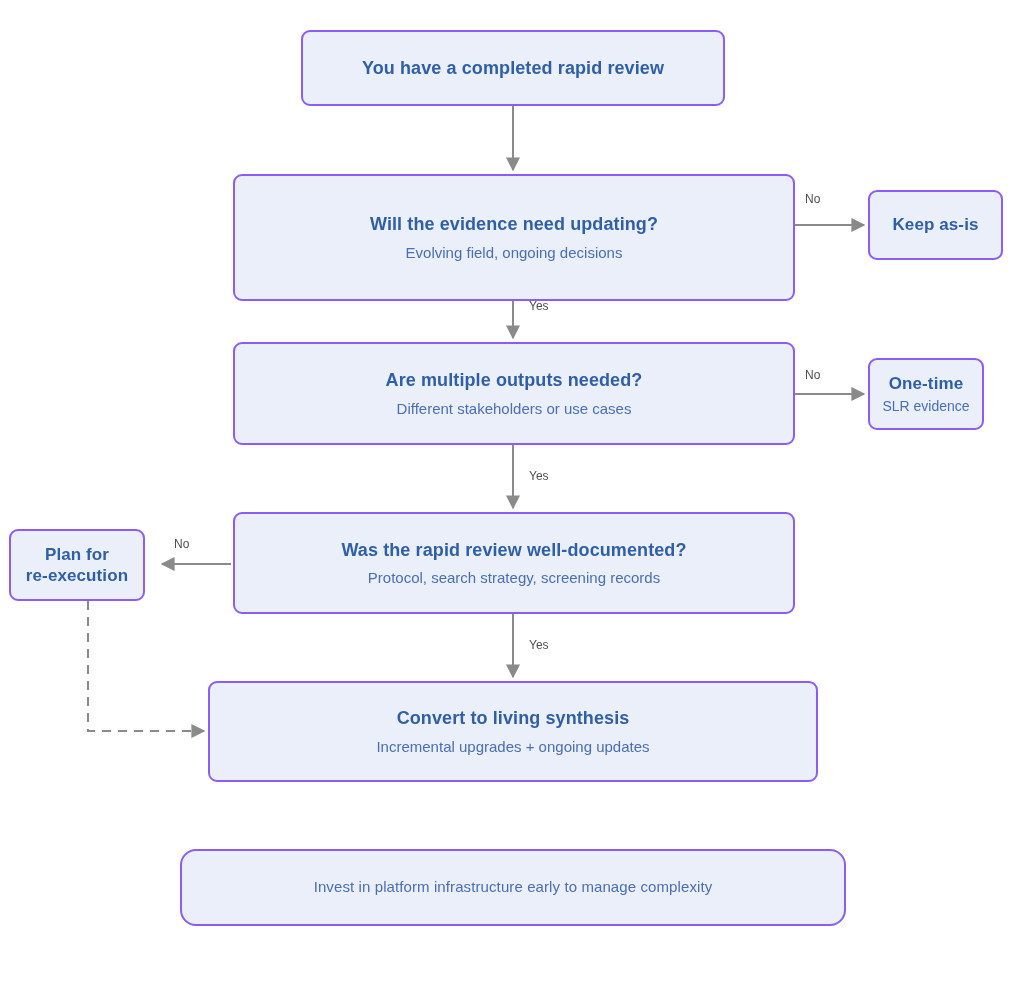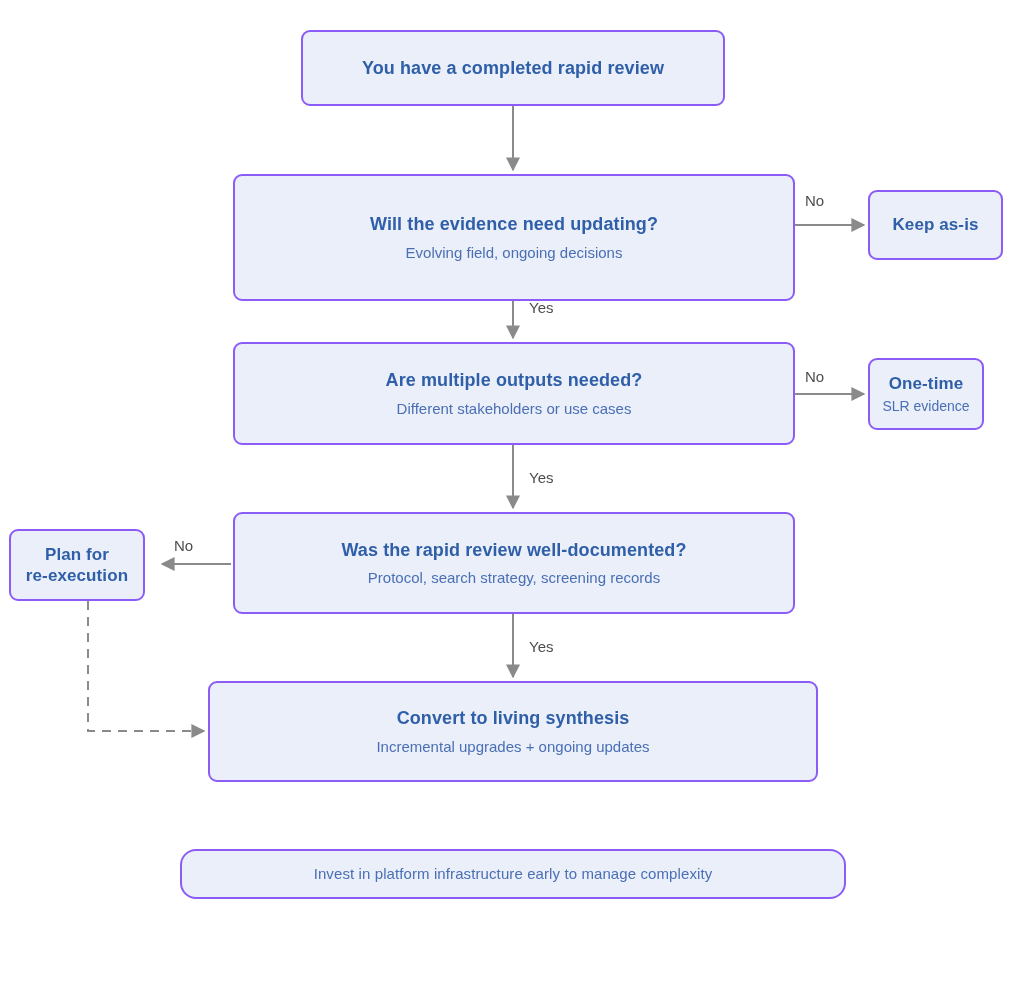--- a/index.html
+++ b/index.html
@@ -66,21 +66,21 @@
   .node.note .title {
     color: #4a6fb5;
     font-weight: normal;
     font-size: 15px;
   }
 
   
   .edge-label {
     position: absolute;
     color: #4d4d4d;
-    font-size: 15px;
+    font-size: 12px;
     line-height: 1;
     white-space: nowrap;
   }
 </style>
 </head>
 <body>
 
 <div id="canvas">
 
   <svg id="connectors" viewBox="0 0 1024 992" width="1024" height="992">
@@ -153,17 +153,17 @@
   <div class="node terminal" style="left:9px; top:529px; width:136px; height:72px;">
     <div class="title">Plan for</div>
     <div class="title">re-execution</div>
   </div>
 
   <div class="node process" style="left:208px; top:681px; width:610px; height:101px;">
     <div class="title">Convert to living synthesis</div>
     <div class="subtitle">Incremental upgrades + ongoing updates</div>
   </div>
 
-  <div class="node note" style="left:180px; top:849px; width:666px; height:50px;">
+  <div class="node note" style="left:180px; top:849px; width:666px; height:77px;">
     <div class="title">Invest in platform infrastructure early to manage complexity</div>
   </div>
 
 </div>
 
 </body></html>

